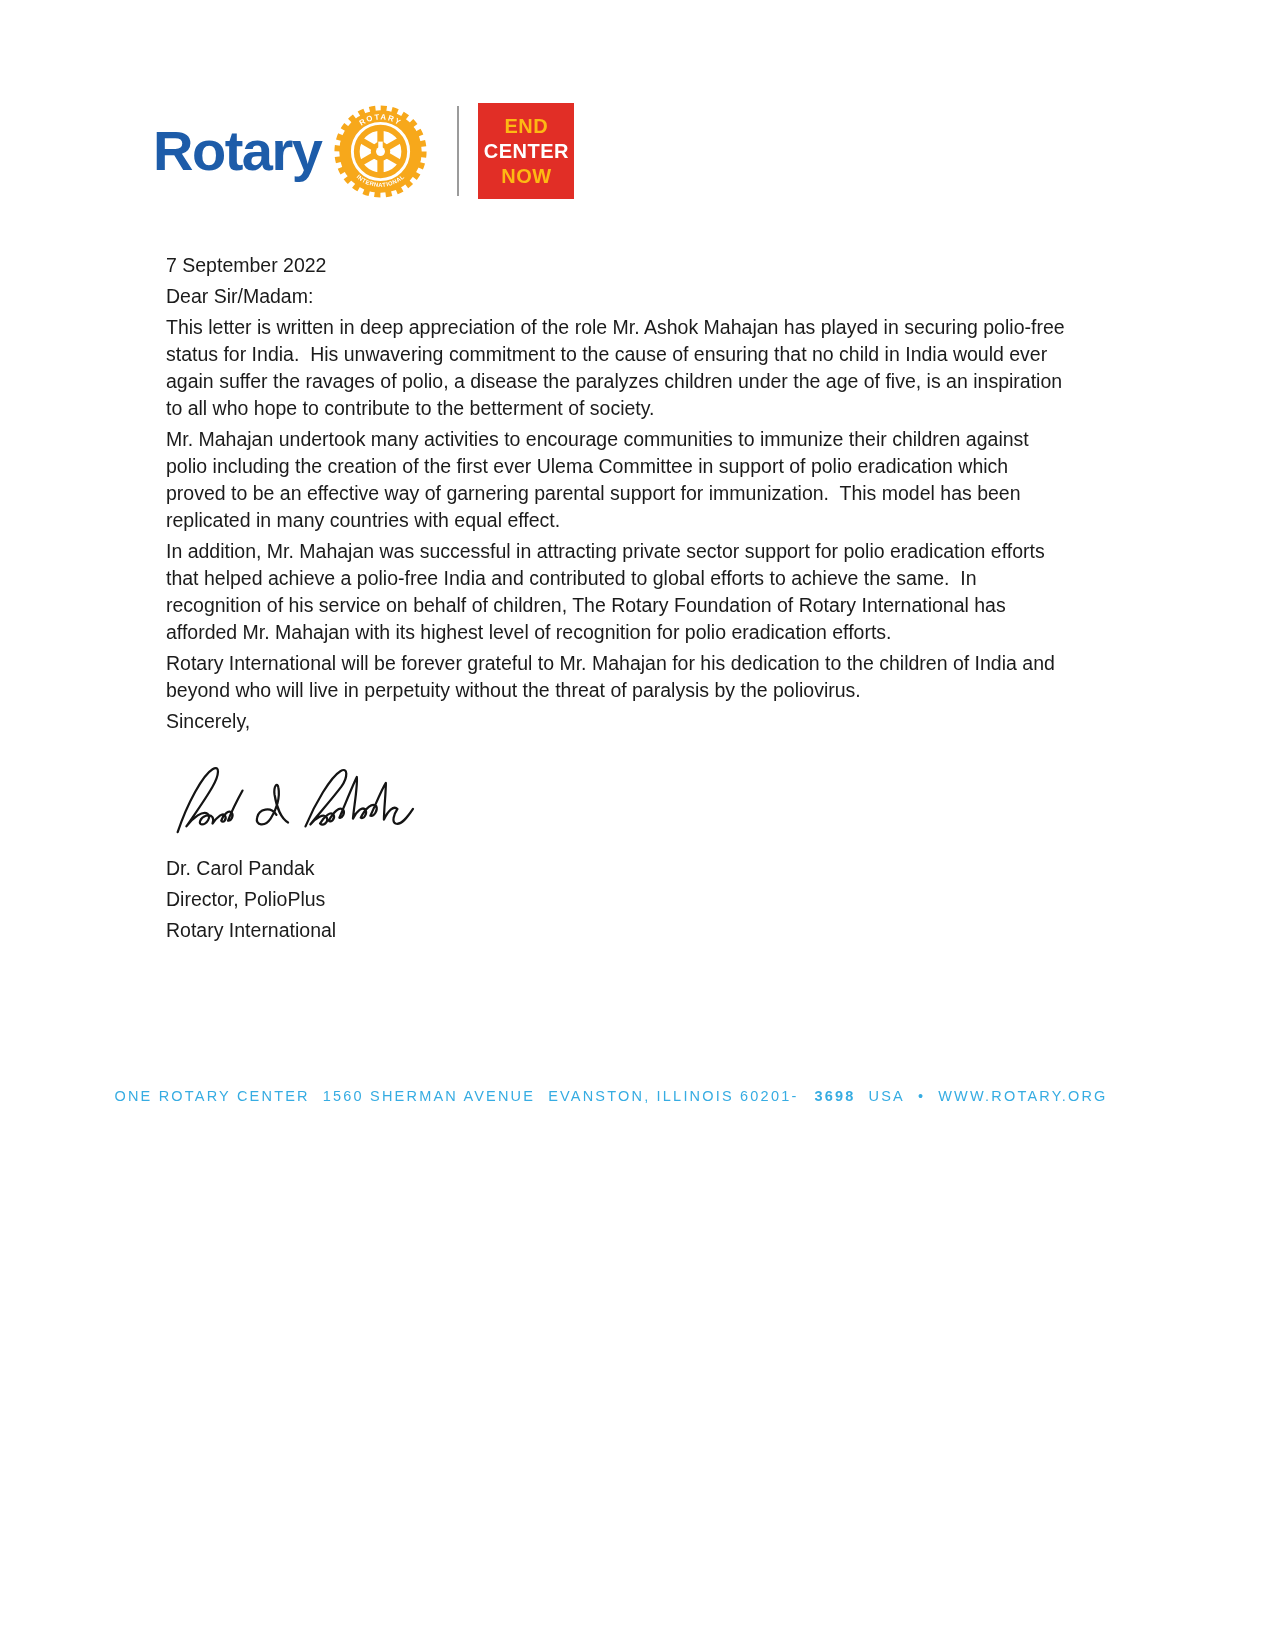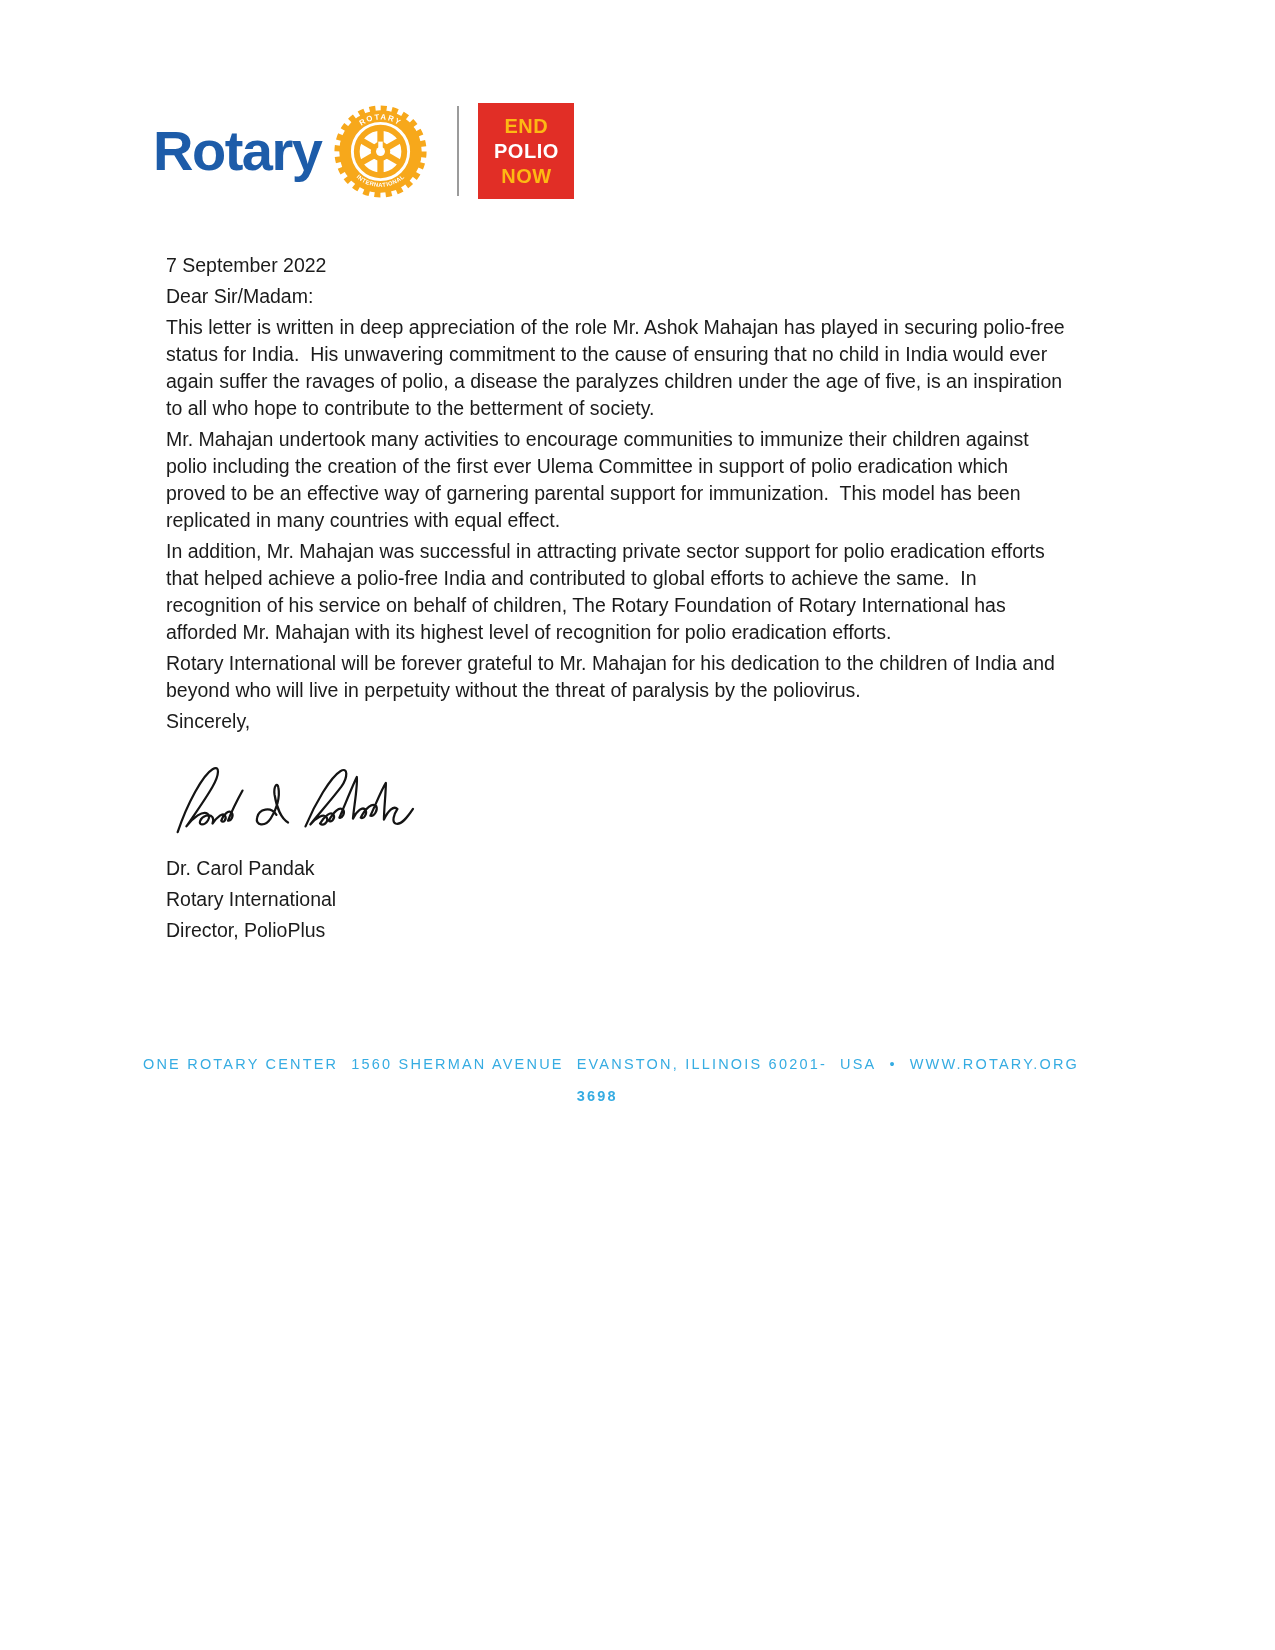--- a/index.html
+++ b/index.html
@@ -72,21 +72,21 @@
     display: flex;
     justify-content: center;
     align-items: baseline;
     gap: 13px;
     color: var(--footer_blue, #36ace2);
     font-size: 14.5px;
     letter-spacing: 2.2px;
     white-space: nowrap;
     padding-left: 37px;
   }
-  .nogap { display: inline-flex; gap: 16px; flex-direction: column; }
+  .nogap { display: inline-flex; gap: 16px; }
   .bold  { font-weight: bold; }
 </style>
 </head>
 <body>
 
 <div class="page">
 
   <header class="letterhead">
     <div style="display:flex;align-items:center;">
       <span class="wordmark">Rotary</span>
@@ -120,21 +120,21 @@
         </g>
 
         <circle cx="50" cy="50" r="10" style="fill:var(--rotary_gold,#f7a81b)"></circle>
         <circle cx="50" cy="50" r="4.6" fill="#ffffff"></circle>
         <rect x="47.7" y="39.8" width="4.6" height="7" fill="#ffffff"></rect>
       </svg>
     </div>
     <div class="logo-divider"></div>
     <div class="endpolio">
       <span class="ep-yellow">END</span>
-      <span class="ep-white">POLIO</span>
+      <span class="ep-white">CENTER</span>
       <span class="ep-yellow">NOW</span>
     </div>
   </header>
 
   <main class="content">
     <p class="date">7 September 2022</p>
     <p class="salutation">Dear Sir/Madam:</p>
 
     <p class="para">This letter is written in deep appreciation of the role Mr. Ashok Mahajan has played in securing polio-free status for India.  His unwavering commitment to the cause of ensuring that no child in India would ever again suffer the ravages of polio, a disease the paralyzes children under the age of five, is an inspiration to all who hope to contribute to the betterment of society.</p>
     <p class="para">Mr. Mahajan undertook many activities to encourage communities to immunize their children against polio including the creation of the first ever Ulema Committee in support of polio eradication which proved to be an effective way of garnering parental support for immunization.  This model has been replicated in many countries with equal effect.</p>
@@ -147,22 +147,22 @@
       <title>Carol A Pandak</title>
       <g fill="none" stroke="#141414" stroke-width="2.3" stroke-linecap="round" stroke-linejoin="round">
         <path d="M14,88 C24,58 40,29 50,23 C58,18 57,29 50,41 C42,55 29,73 23,82 C30,73 40,65 45,69 C49,72 44,80 39,80 C35,80 37,73 43,71 C50,69 52,74 50,79 C55,72 61,67 63,71 C65,75 61,79 59,76 C61,70 67,64 70,68 C72,71 69,77 66,76 C70,66 76,54 81,45"></path>
         <path d="M116,70 C110,61 98,64 96,73 C94,81 104,83 110,74 C116,65 120,52 118,42 C117,36 113,40 114,49 C116,62 121,74 128,78"></path>
         <path d="M146,82 C156,58 172,31 182,25 C190,20 190,31 183,41 C174,53 159,70 151,80 C157,73 165,68 168,73 C170,78 164,82 161,79 C166,71 172,66 175,70 C177,74 172,79 170,76 C175,67 181,61 185,65 C187,68 184,74 181,73 C187,59 195,39 199,31 C200,40 196,62 195,74 C199,66 205,61 208,65 C210,69 206,75 203,73 C208,63 215,57 219,61 C221,65 217,72 213,71 C219,58 225,43 229,37 C229,48 227,64 227,75 C231,66 237,60 241,64 C237,70 235,77 239,79 C245,81 251,73 257,64"></path>
       </g>
     </svg>
 
     <div class="signer">
       <p>Dr. Carol Pandak</p>
+      <p>Director, PolioPlus</p>
       <p>Rotary International</p>
-      <p>Director, PolioPlus</p>
     </div>
   </main>
 
   <footer class="footer">
     <span>ONE ROTARY CENTER</span>
     <span>1560 SHERMAN AVENUE</span>
     <span class="nogap">
       <span>EVANSTON, ILLINOIS 60201-</span>
       <span class="bold">3698</span>
     </span>

